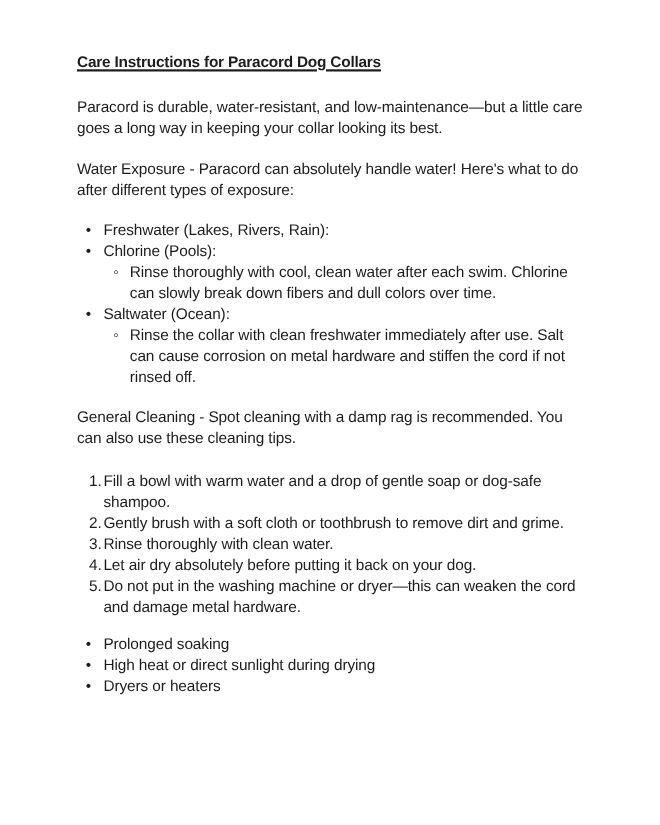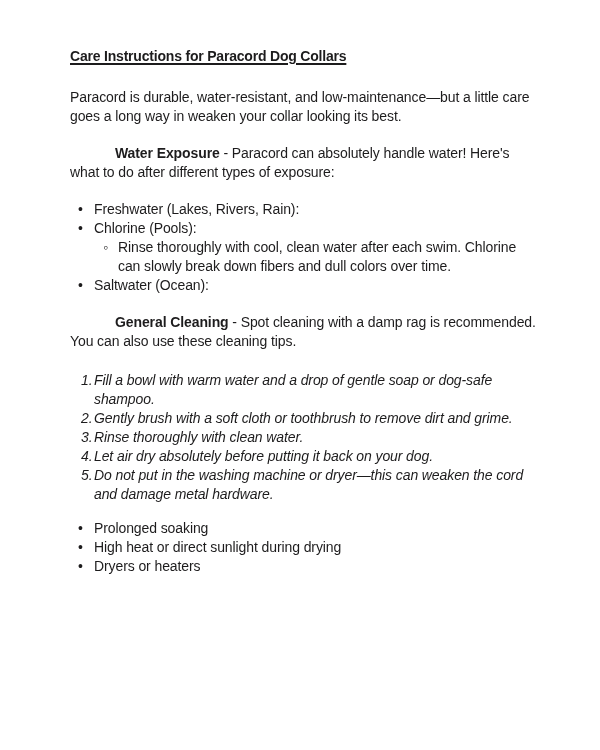--- a/index.html
+++ b/index.html
@@ -26,75 +26,78 @@
     font-weight: 700;
     letter-spacing: -0.2px;
     text-decoration: underline;
     text-decoration-thickness: 1.5px;
     text-underline-offset: 2px;
     margin: 0 0 22px 0;
   }
   p { margin: 0 0 18px 0; }
   p.mb20 { margin-bottom: 20px; }
   p.mb0  { margin-bottom: 0; }
-  .b { font-weight: 700; margin-left: 45px; }
+  .b { font-weight: 400; }
 
   ul, ol { margin: 0; padding: 0; list-style: none; }
   ul.l1 { margin-bottom: 18px; }
   ul.l1.tight { margin-bottom: 0; }
   ul.l1 > li { position: relative; padding-left: 24px; }
   ul.l1 > li::before {
     content: "\2022";
     position: absolute;
     left: 8px;
     top: 0;
   }
   ul.l2 > li { position: relative; padding-left: 24px; }
   ul.l2 > li::before {
     content: "\25E6";
     position: absolute;
     left: 9px;
     top: 0;
   }
-  ol.steps { counter-reset: s; margin-bottom: 15px; font-style: italic; }
+  ol.steps { counter-reset: s; margin-bottom: 15px; }
   ol.steps > li {
     counter-increment: s;
     position: relative;
     padding-left: 24px;
   }
   ol.steps > li::before {
     content: counter(s) ".";
     position: absolute;
     left: 11px;
     top: 0;
   }
 </style>
 </head>
 <body>
 
 <div class="doc">
 
   <h1 class="doc-title">Care Instructions for Paracord Dog Collars</h1>
 
-  <p>Paracord is durable, water-resistant, and low-maintenance—but a little care goes a long way in weaken your collar looking its best.</p>
+  <p>Paracord is durable, water-resistant, and low-maintenance—but a little care goes a long way in keeping your collar looking its best.</p>
 
   <p><span class="b">Water Exposure</span><span> - Paracord can absolutely handle water! Here's what to do after different types of exposure:</span></p>
 
   <ul class="l1">
     <li>
       <span>Freshwater (Lakes, Rivers, Rain):</span>
     </li>
     <li>
       <span>Chlorine (Pools):</span>
       <ul class="l2">
         <li>Rinse thoroughly with cool, clean water after each swim. Chlorine can slowly break down fibers and dull colors over time.</li>
       </ul>
     </li>
     <li>
       <span>Saltwater (Ocean):</span>
+      <ul class="l2">
+        <li>Rinse the collar with clean freshwater immediately after use. Salt can cause corrosion on metal hardware and stiffen the cord if not rinsed off.</li>
+      </ul>
     </li>
   </ul>
 
   <p class="mb20"><span class="b">General Cleaning</span><span> - Spot cleaning with a damp rag is recommended. You can also use these cleaning tips.</span></p>
 
   <ol class="steps">
     <li>Fill a bowl with warm water and a drop of gentle soap or dog-safe shampoo.</li>
     <li>Gently brush with a soft cloth or toothbrush to remove dirt and grime.</li>
     <li>Rinse thoroughly with clean water.</li>
     <li>Let air dry absolutely before putting it back on your dog.</li>

